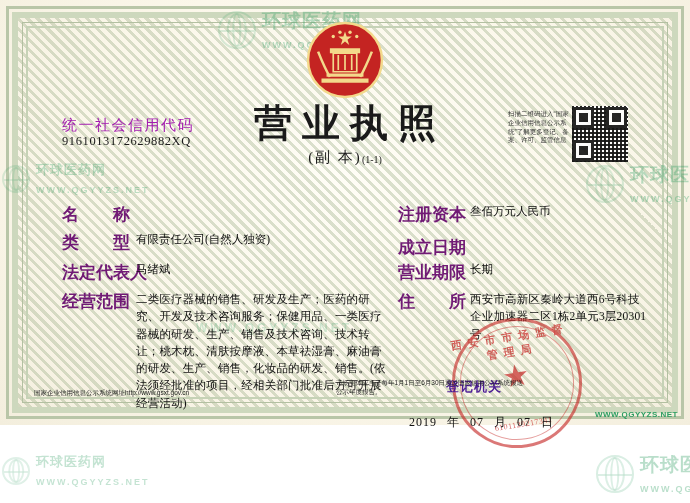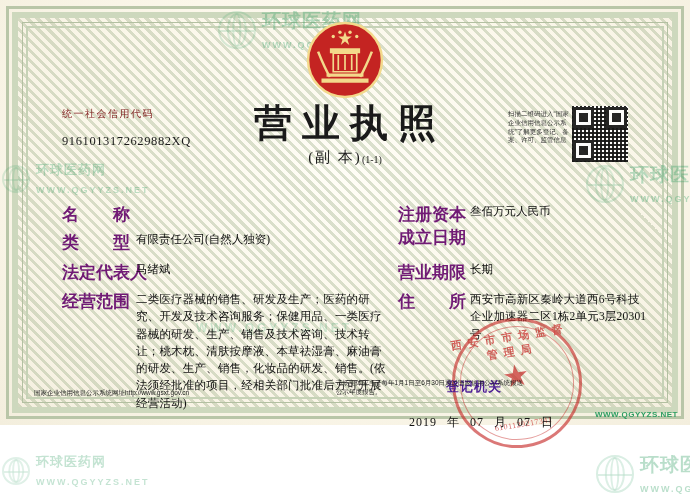--- a/index.html
+++ b/index.html
@@ -148,24 +148,24 @@
   .subtitle .sn {
     font-size: 10px;
     letter-spacing: 0;
     vertical-align: -1px;
   }
 
   
   .code-label {
     position: absolute;
     left: 62px;
-    top: 107px;
-    font-size: 10px;
+    top: 116px;
+    font-size: 15px;
     letter-spacing: 1.5px;
-    color: #7f1d1d;
+    color: #a21caf;
   }
   .code-value {
     position: absolute;
     left: 62px;
     top: 134px;
     font-size: 12.5px;
     letter-spacing: .6px;
     color: #1a1a1a;
     font-family: "Liberation Serif", serif;
   }
@@ -462,21 +462,21 @@
   <div class="field-label lbl-l" style="top:290px;">
     <span>经营范围</span>
   </div>
   <div class="field-value multi" style="left:136px; top:291px; width:252px;">二类医疗器械的销售、研发及生产；医药的研究、开发及技术咨询服务；保健用品、一类医疗器械的研发、生产、销售及技术咨询、技术转让；桃木枕、清肤按摩液、本草祛湿膏、麻油膏的研发、生产、销售，化妆品的研发、销售。(依法须经批准的项目，经相关部门批准后方可开展经营活动)</div>
 
   <div class="field-label lbl-r" style="top:203px;">
     <span class="j4-r">注册资本</span>
   </div>
   <div class="field-value" style="left:470px; top:204px;">叁佰万元人民币</div>
 
-  <div class="field-label lbl-r" style="top:226px;">
+  <div class="field-label lbl-r" style="top:236px;">
     <span class="j4-r">成立日期</span>
   </div>
 
   <div class="field-label lbl-r" style="top:261px;">
     <span class="j4-r">营业期限</span>
   </div>
   <div class="field-value" style="left:470px; top:262px;">长期</div>
 
   <div class="field-label lbl-r" style="top:290px;">
     <span class="j4-r">住　　所</span>

